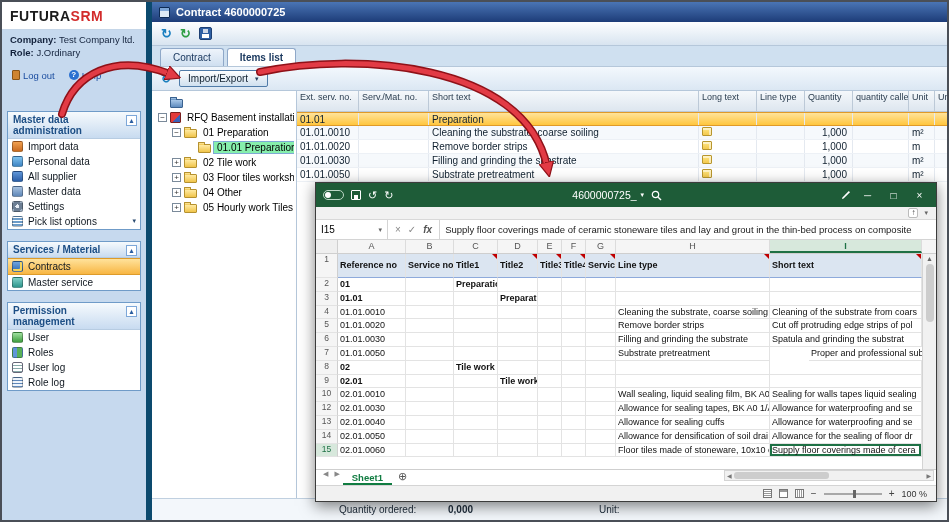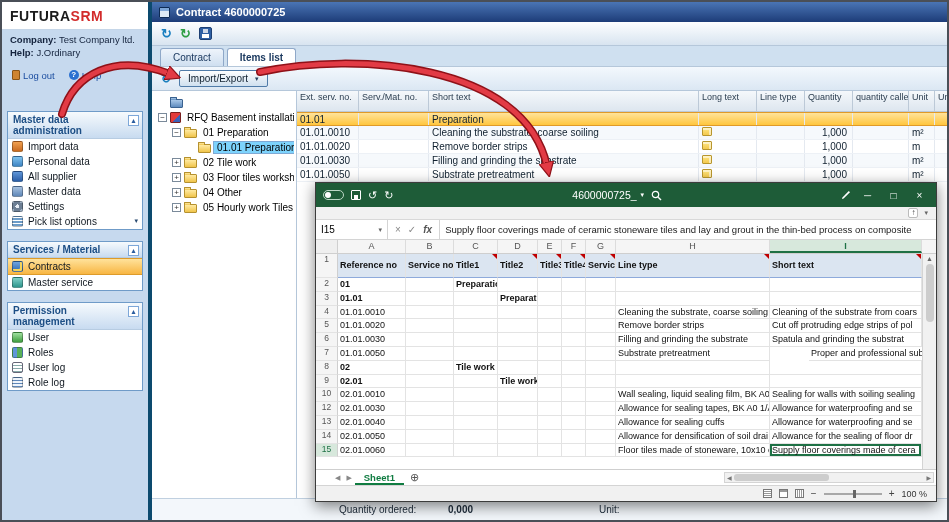--- a/index.html
+++ b/index.html
@@ -1,20 +1,20 @@
 <!DOCTYPE html>
 <html><head>
 <meta charset="utf-8">
 <style>
   *{box-sizing:border-box;margin:0;padding:0}
   html,body{width:949px;height:522px;font-family:"Liberation Sans",sans-serif;background:#fff}
   .app{position:relative;width:949px;height:522px;border:2px solid #4a4f57;background:#fff;overflow:hidden}
 
   
-  .sidebar{position:absolute;left:0;top:0;width:150px;height:100%;background:#c6d9ee;border-right:4px solid #0c4a6e}
+  .sidebar{position:absolute;left:0;top:0;width:150px;height:100%;background:#c6d9ee;border-right:6px solid #0c4a6e}
   .logo{background:#fff;padding:6px 8px 5px;font-size:14px;font-weight:bold;letter-spacing:.5px;border-bottom:1px solid #c5d6e8}
   .brand-black{color:#1b1b1b}.brand-red{color:#d22b2b}
   .session{padding:4px 8px;font-size:9.5px;color:#14233d;line-height:1.35}
   .links{display:flex;gap:14px;padding:6px 10px;font-size:9.5px;color:#1c4ea0}
   .link{display:flex;align-items:center;gap:3px;cursor:pointer}
   .door-icon{display:inline-block;width:8px;height:10px;background:#cf8430;border:1px solid #8a5415;border-radius:1px}
   .help-icon{display:inline-block;width:10px;height:10px;border-radius:50%;background:#2a6fd0;color:#fff;font-size:8px;font-weight:bold;text-align:center;line-height:10px}
   #sidebar-panels{margin-top:24px}
   .panel{margin:0 5px 11px;border:1px solid #6f9bc8;background:#fff}
   .panel-header{position:relative;background:linear-gradient(#f6fafd,#c8dbf0);color:#1c4e85;font-weight:bold;font-size:10px;padding:2px 20px 2px 5px;border-bottom:1px solid #b7cce2}
@@ -58,21 +58,21 @@
   .tree{width:145px;border-right:1px solid #b5c7da;padding:4px 2px;font-size:10px;overflow:hidden;background:#fff}
   .tree-row{display:flex;align-items:center;gap:3px;height:15px;white-space:nowrap;overflow:hidden;padding-left:4px;cursor:pointer}
   .expander{width:9px;height:9px;border:1px solid #7a8a9a;background:#fff;font-size:8px;line-height:7px;text-align:center;color:#333;flex:none}
   .exp-spacer{width:9px;flex:none}
   .blue-folder,.folder-ic{width:13px;height:9px;border-radius:1px;position:relative;flex:none;margin-top:2px}
   .blue-folder{background:linear-gradient(#a9c8e8,#5f8cbf);border:1px solid #3a6290}
   .folder-ic{background:linear-gradient(#ffeaa2,#f0c44a);border:1px solid #b5912f}
   .blue-folder::before,.folder-ic::before{content:"";position:absolute;top:-3px;left:-1px;width:5px;height:2px;background:inherit;border:inherit;border-bottom:none;border-radius:1px 1px 0 0}
   .rfq-ic{width:11px;height:11px;background:linear-gradient(135deg,#e23b3b 60%,#3b62b8 60%);border:1px solid #7a1f1f;border-radius:1px;flex:none}
   .tree-label{padding:0 3px}
-  .tree-label.sel{background:#7dd3fc;outline:1px solid #7fa9d4}
+  .tree-label.sel{background:#86efac;outline:1px solid #7fa9d4}
   .items{flex:1;overflow:hidden;background:#fff}
   .items-head{display:flex;height:21px}
   .ih-cell{flex:none;background:linear-gradient(#f5f8fb,#dde6ef);border-right:1px solid #bcc9d7;border-bottom:1px solid #bcc9d7;font-size:9px;color:#2c3e50;padding:1px 3px;white-space:nowrap;overflow:hidden}
   .i-row{display:flex;height:14px;border-bottom:1px solid #edf1f6}
   .i-row:nth-child(even){background:#f6f9fc}
   .irow-sel{background:linear-gradient(#ffe39a,#ffc63e)!important;border-top:1px solid #e09a28;border-bottom:1px solid #e09a28}
   .i-cell{flex:none;font-size:10px;color:#10202f;padding:1px 3px;white-space:nowrap;overflow:hidden;border-right:1px solid #e4e9f0;position:relative}
   .i-cell.num{text-align:right;padding-right:5px}
   .note-ic{display:inline-block;width:10px;height:9px;background:linear-gradient(#ffe784,#f3c94e);border:1px solid #b8962d;border-radius:1px;box-shadow:inset -2px 2px 0 #fff8}
   .main-footer{position:absolute;bottom:0;height:22px;left:0;right:0;background:#f3f7fb;border-top:1px solid #c0d0e0;font-size:10px;color:#22303f}
@@ -110,21 +110,21 @@
   .xl-row.xhead{height:24px}
   .xl-num{width:22px;flex:none;background:#f5f5f5;border-right:1px solid #cfcfcf;border-bottom:1px solid #e3e3e3;font-size:8.5px;color:#555;text-align:center}
   .xl-num.rowsel{background:#d7e8dc;color:#1e7145;font-weight:normal}
   .xl-cell{flex:none;border-right:1px solid #e3e3e3;border-bottom:1px solid #e3e3e3;font-size:9px;color:#111;padding:0 2px;white-space:nowrap;overflow:hidden;position:relative;line-height:13px}
   .xhead .xl-cell{background:#dbe5f1;font-weight:bold;border-bottom:1px solid #8eaadb;line-height:23px}
   .xbold .xl-cell{font-weight:bold}
   .flag{position:absolute;top:0;right:0;width:0;height:0;border-left:5px solid transparent;border-top:5px solid #c00000}
   .cellsel{box-shadow:inset 0 0 0 2px #1e7145}
   .xl-vscroll{position:absolute;right:0;top:0;bottom:0;width:14px;background:#f1f1f1;border-left:1px solid #d4d4d4;display:flex;flex-direction:column;align-items:center;font-size:7px;color:#666;padding:1px 0}
   .vthumb{width:8px;height:58px;background:#cdcdcd;border-radius:4px;margin-top:2px}
-  .xl-tabsrow{height:16px;display:flex;align-items:center;border-top:1px solid #cfcfcf;font-size:9.5px;flex:none;background:#fff;padding-left:16px}
+  .xl-tabsrow{height:16px;display:flex;align-items:flex-start;border-top:1px solid #cfcfcf;font-size:9.5px;flex:none;background:#fff;padding-left:4px}
   .nav{font-size:7px;color:#888;padding:0 3px}
   .sheet-tab{color:#107c41;font-weight:bold;border-bottom:2px solid #107c41;padding:0 9px;height:100%;line-height:15px;cursor:pointer}
   .add-sheet{font-size:11px;color:#555;padding:0 6px;cursor:pointer}
   .flexspace{flex:1}
   .hscroll{width:210px;height:11px;background:#f1f1f1;border:1px solid #d4d4d4;display:flex;align-items:center;margin-right:2px}
   .hnav{font-size:6px;color:#777;padding:0 2px}
   .hthumb{width:95px;height:7px;background:#cdcdcd;border-radius:3px}
   .xl-status{height:16px;background:#f1f1f1;border-top:1px solid #d4d4d4;display:flex;align-items:center;justify-content:flex-end;gap:7px;font-size:9px;color:#333;padding:0 9px;flex:none}
   .view-ic{width:9px;height:9px;border:1px solid #777;display:inline-block}
   .v1{background:repeating-linear-gradient(#fff 0 1px,#999 1px 2px)}
@@ -139,21 +139,21 @@
 <body>
 
 <div class="app">
 
   <aside class="sidebar">
     <div class="logo">
       <span class="brand-black">FUTURA</span><span class="brand-red">SRM</span>
     </div>
     <div class="session">
       <div><b>Company:</b> <span>Test Company ltd.</span></div>
-      <div><b>Help:</b> <span>J.Ordinary</span></div>
+      <div><b>Role:</b> <span>J.Ordinary</span></div>
     </div>
     <div class="links">
       <span class="link">
           <span class="door-icon"></span>
           <span>Log out</span>
         </span>
       <span class="link">
           <span class="help-icon">?</span>
           <span>Help</span>
         </span>
@@ -525,21 +525,21 @@
           <div class="xl-row">
             <div class="xl-num">10</div>
             <div class="xl-cell" style="width: 68px;">02.01.0010</div>
             <div class="xl-cell" style="width: 48px;"></div>
             <div class="xl-cell" style="width: 44px;"></div>
             <div class="xl-cell" style="width: 40px;"></div>
             <div class="xl-cell" style="width: 24px;"></div>
             <div class="xl-cell" style="width: 24px;"></div>
             <div class="xl-cell" style="width: 30px;"></div>
             <div class="xl-cell" style="width: 154px;">Wall sealing, liquid sealing film, BK A0</div>
-            <div class="xl-cell" style="width: 152px;">Sealing for walls with soiling sealing</div>
+            <div class="xl-cell" style="width: 152px;">Sealing for walls tapes liquid sealing</div>
           </div>
           <div class="xl-row">
             <div class="xl-num">12</div>
             <div class="xl-cell" style="width: 68px;">02.01.0030</div>
             <div class="xl-cell" style="width: 48px;"></div>
             <div class="xl-cell" style="width: 44px;"></div>
             <div class="xl-cell" style="width: 40px;"></div>
             <div class="xl-cell" style="width: 24px;"></div>
             <div class="xl-cell" style="width: 24px;"></div>
             <div class="xl-cell" style="width: 30px;"></div>

